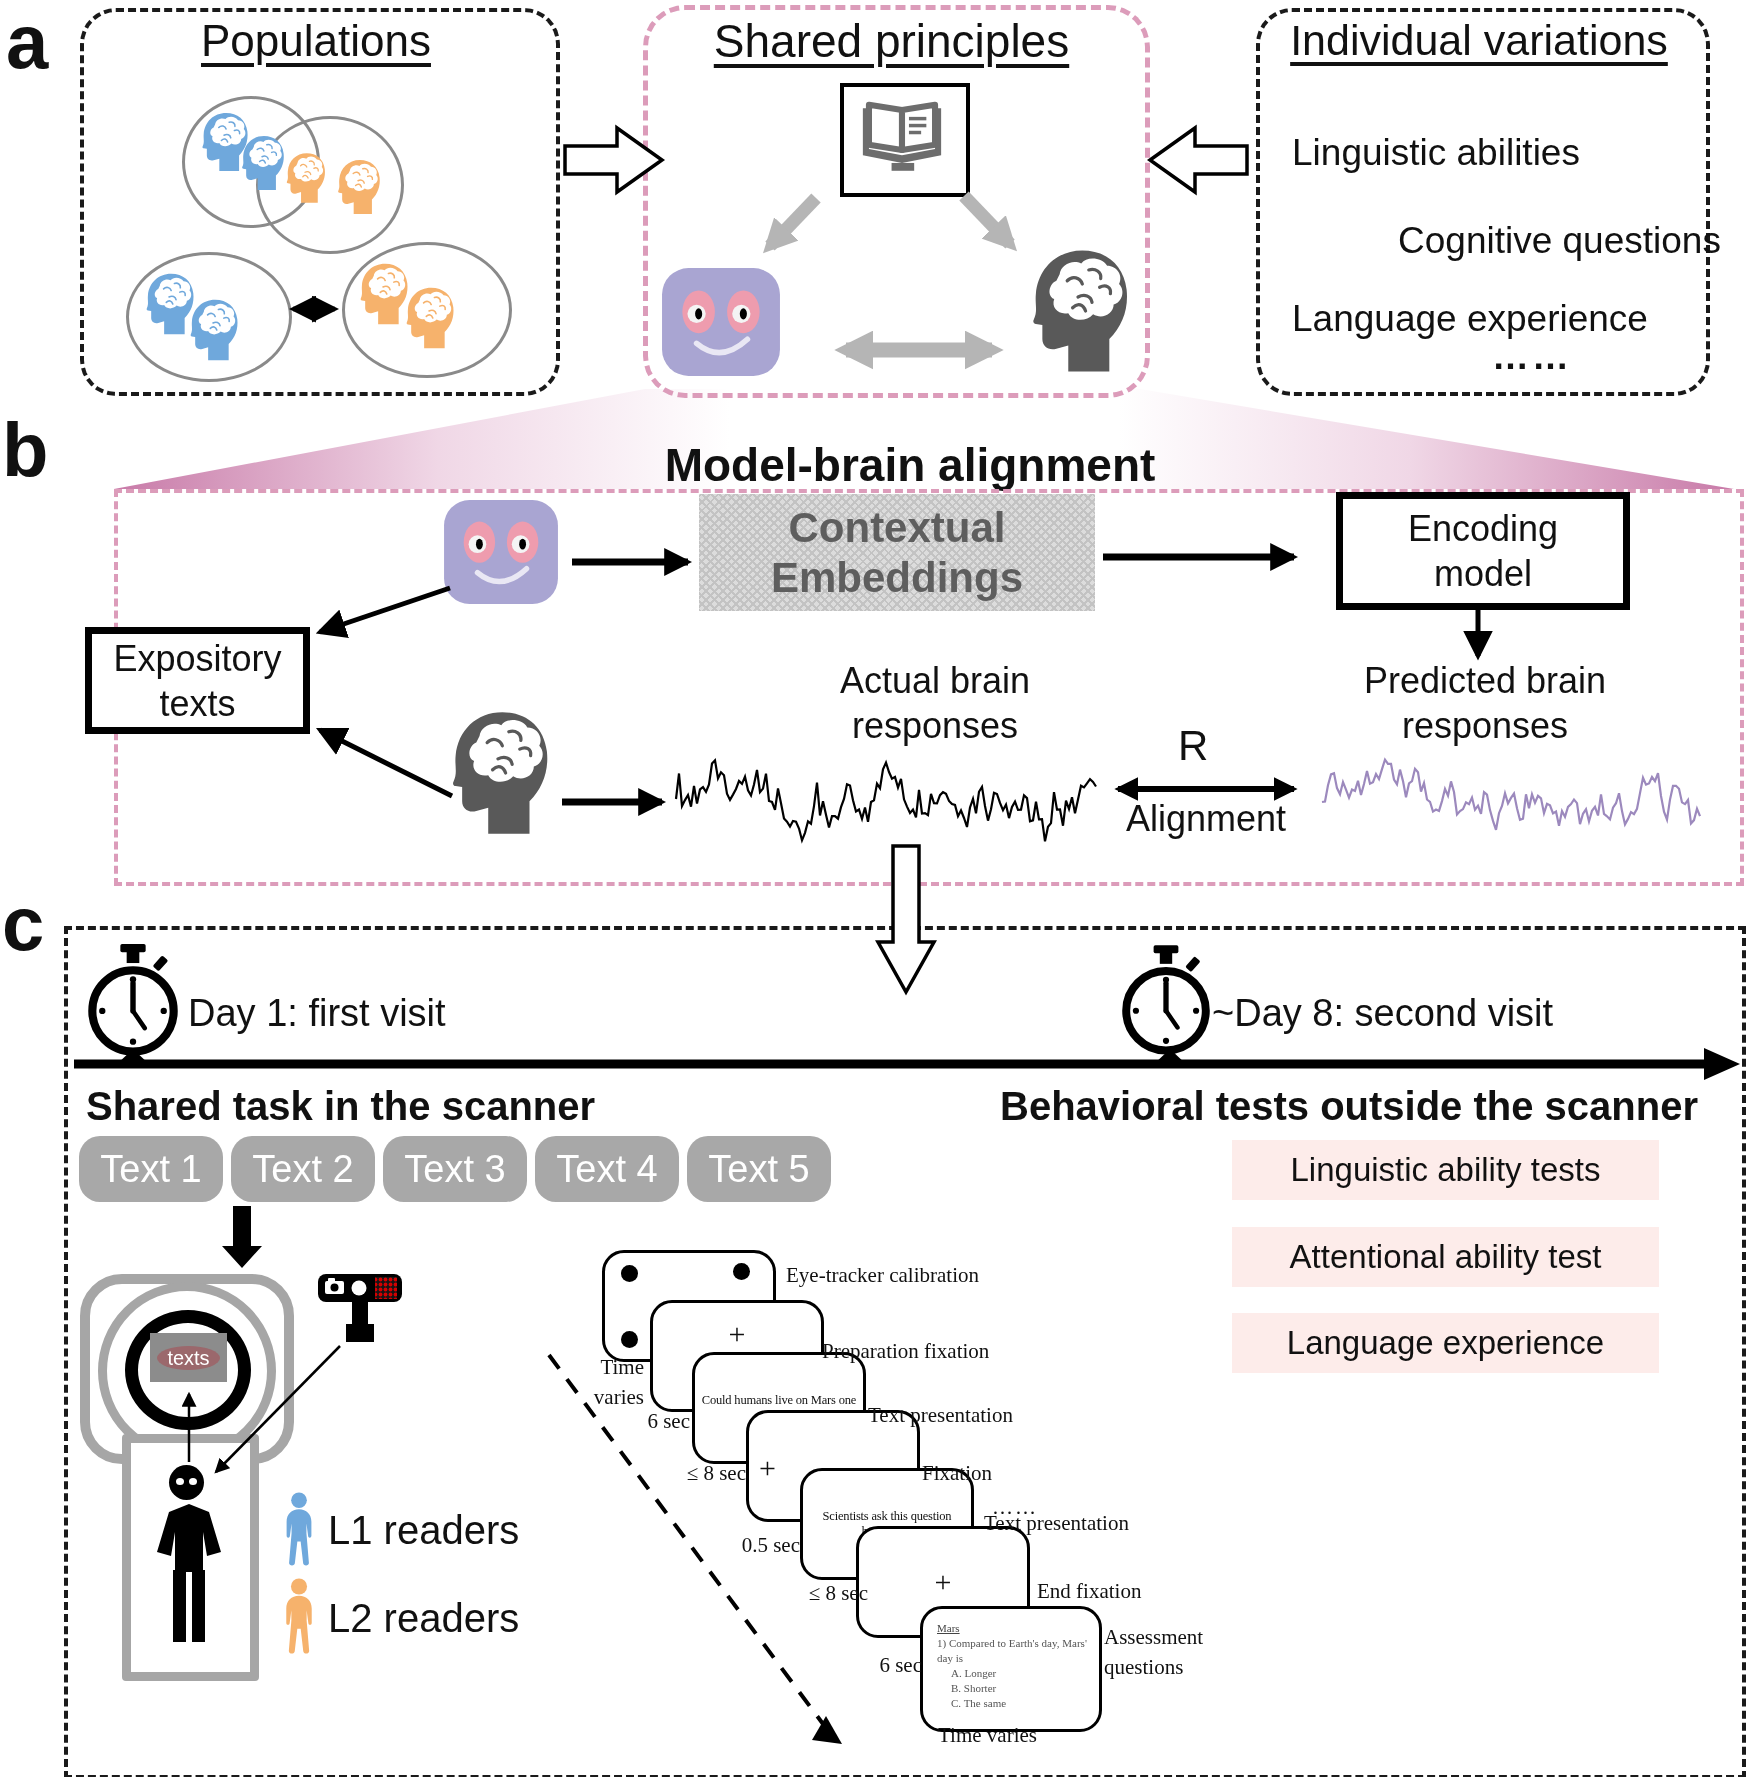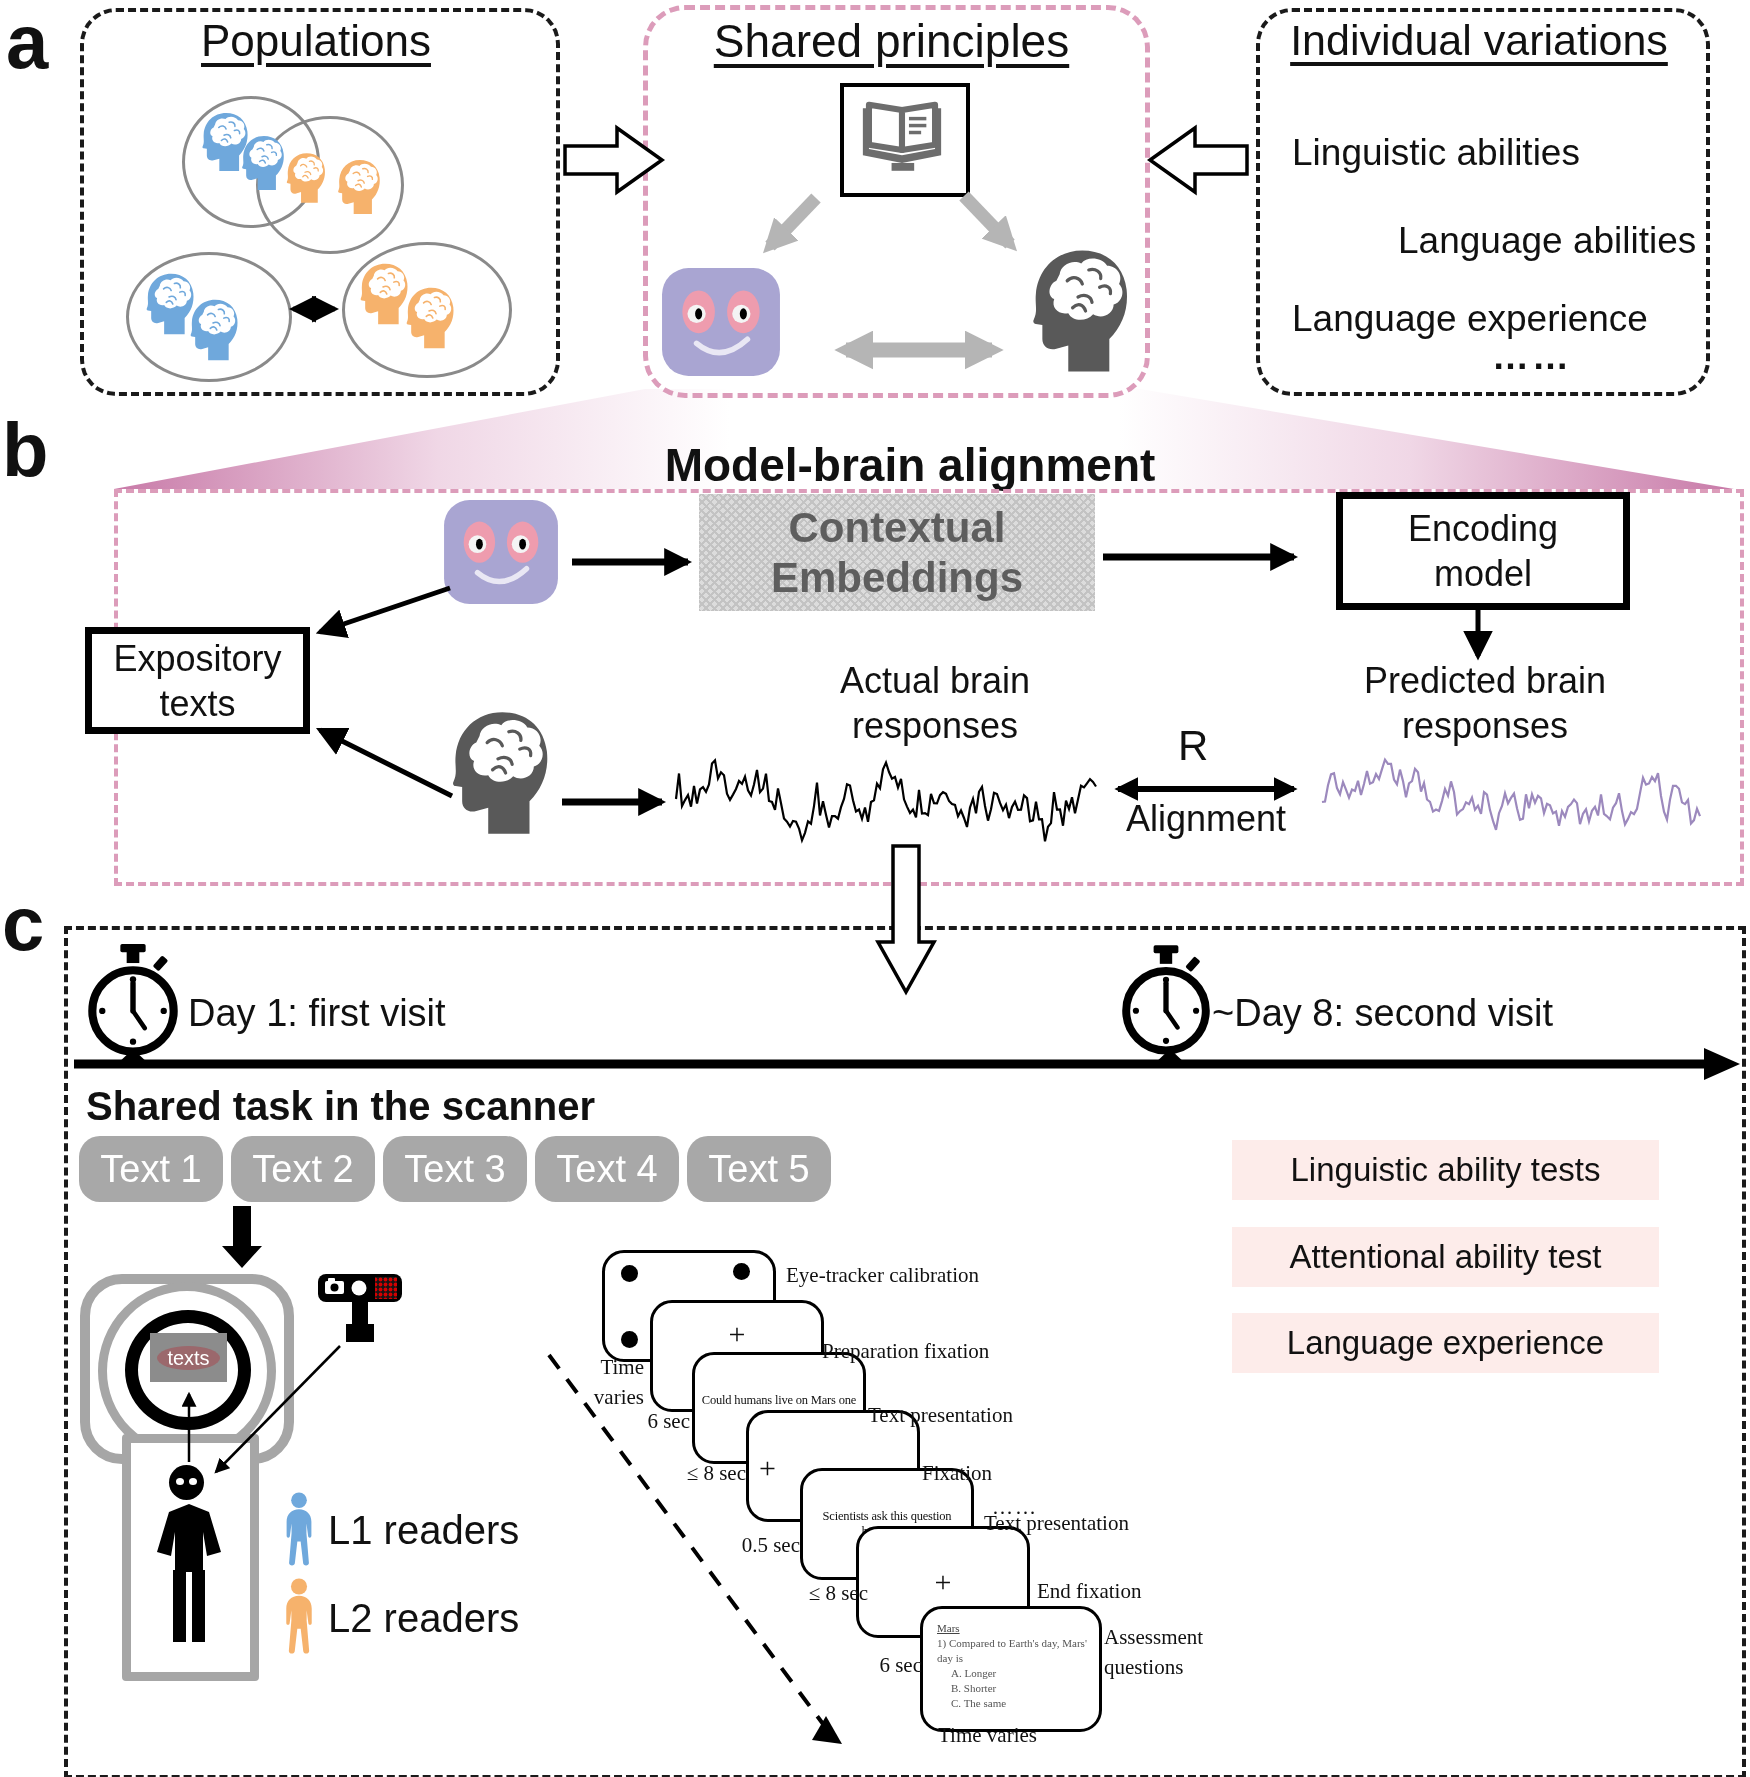--- a/index.html
+++ b/index.html
@@ -156,21 +156,21 @@
   <svg class="abs icon" style="left:660px;top:266px;width:122px;height:112px">
       <use href="#sym-robot"></use>
     </svg>
   <svg class="abs icon" style="left:1024px;top:240px;width:108px;height:142px;color:#595959">
       <use href="#sym-headbrain"></use>
     </svg>
 
   <div class="abs dashed-black" style="left:1256px;top:8px;width:446px;height:380px"></div>
   <div class="abs ctr box-title" style="left:1256px;top:16px;width:446px;font-size:43px">Individual variations</div>
   <div class="abs ind-item" style="left:1292px;top:132px">Linguistic abilities</div>
-  <div class="abs ind-item" style="left:1398px;top:220px">Language abilities</div>
+  <div class="abs ind-item" style="left:1398px;top:220px">Cognitive questions</div>
   <div class="abs ind-item" style="left:1292px;top:298px">Language experience</div>
   <div class="abs ind-item bold" style="left:1492px;top:336px;letter-spacing:3px">……</div>
 
   <div class="abs panel-letter" style="left:2px;top:412px">b</div>
   <div class="abs ctr bold" style="left:610px;top:438px;width:600px;font-size:46px">Model-brain alignment</div>
   <div class="abs" style="left:114px;top:489px;width:1622px;height:389px;border:4px dashed #dc9cba"></div>
 
   <svg class="abs icon" style="left:438px;top:498px;width:126px;height:108px">
       <use href="#sym-robot"></use>
     </svg>
@@ -202,20 +202,21 @@
   <svg class="abs icon" style="left:86px;top:944px;width:94px;height:114px">
       <use href="#sym-stopwatch"></use>
     </svg>
   <div class="abs" style="left:188px;top:992px;font-size:38px">Day 1: first visit</div>
   <svg class="abs icon" style="left:1120px;top:944px;width:92px;height:114px">
       <use href="#sym-stopwatch"></use>
     </svg>
   <div class="abs" style="left:1212px;top:992px;font-size:38px">~Day 8: second visit</div>
 
   <div class="abs heading" style="left:86px;top:1084px">Shared task in the scanner</div>
+  <div class="abs heading" style="left:1000px;top:1084px">Behavioral tests outside the scanner</div>
 
   <div class="abs textbox" style="left:79px;top:1136px">Text 1</div>
   <div class="abs textbox" style="left:231px;top:1136px">Text 2</div>
   <div class="abs textbox" style="left:383px;top:1136px">Text 3</div>
   <div class="abs textbox" style="left:535px;top:1136px">Text 4</div>
   <div class="abs textbox" style="left:687px;top:1136px">Text 5</div>
 
   <div class="abs testbox" style="left:1232px;top:1140px">Linguistic ability tests</div>
   <div class="abs testbox" style="left:1232px;top:1227px">Attentional ability test</div>
   <div class="abs testbox" style="left:1232px;top:1313px">Language experience</div>

